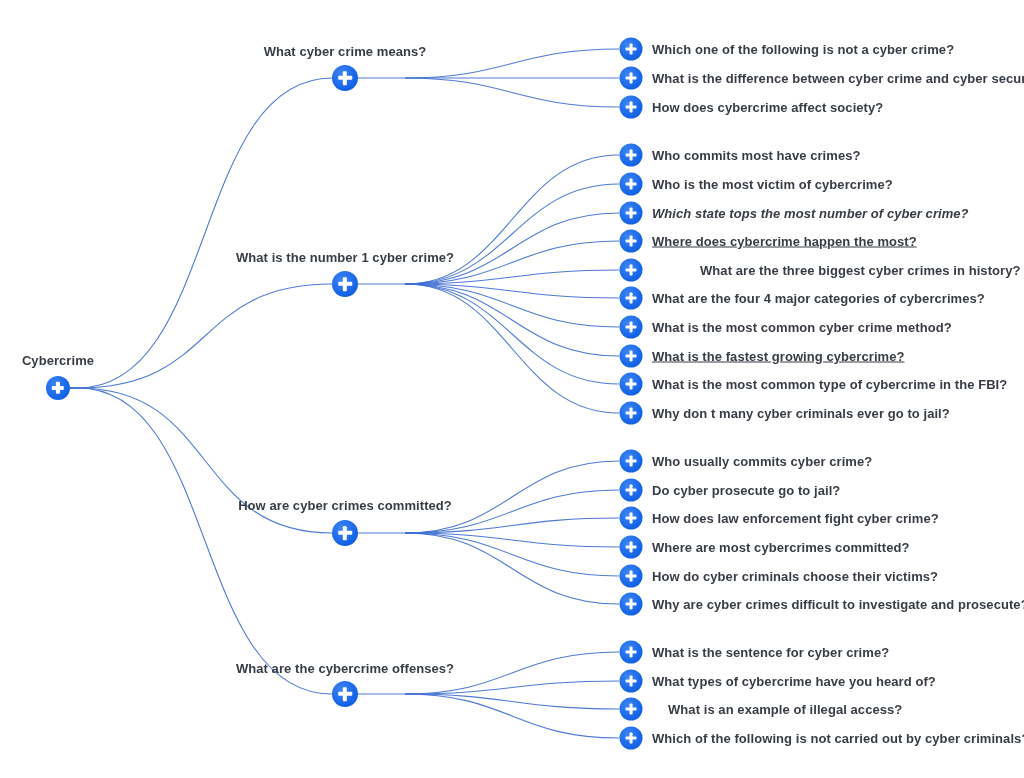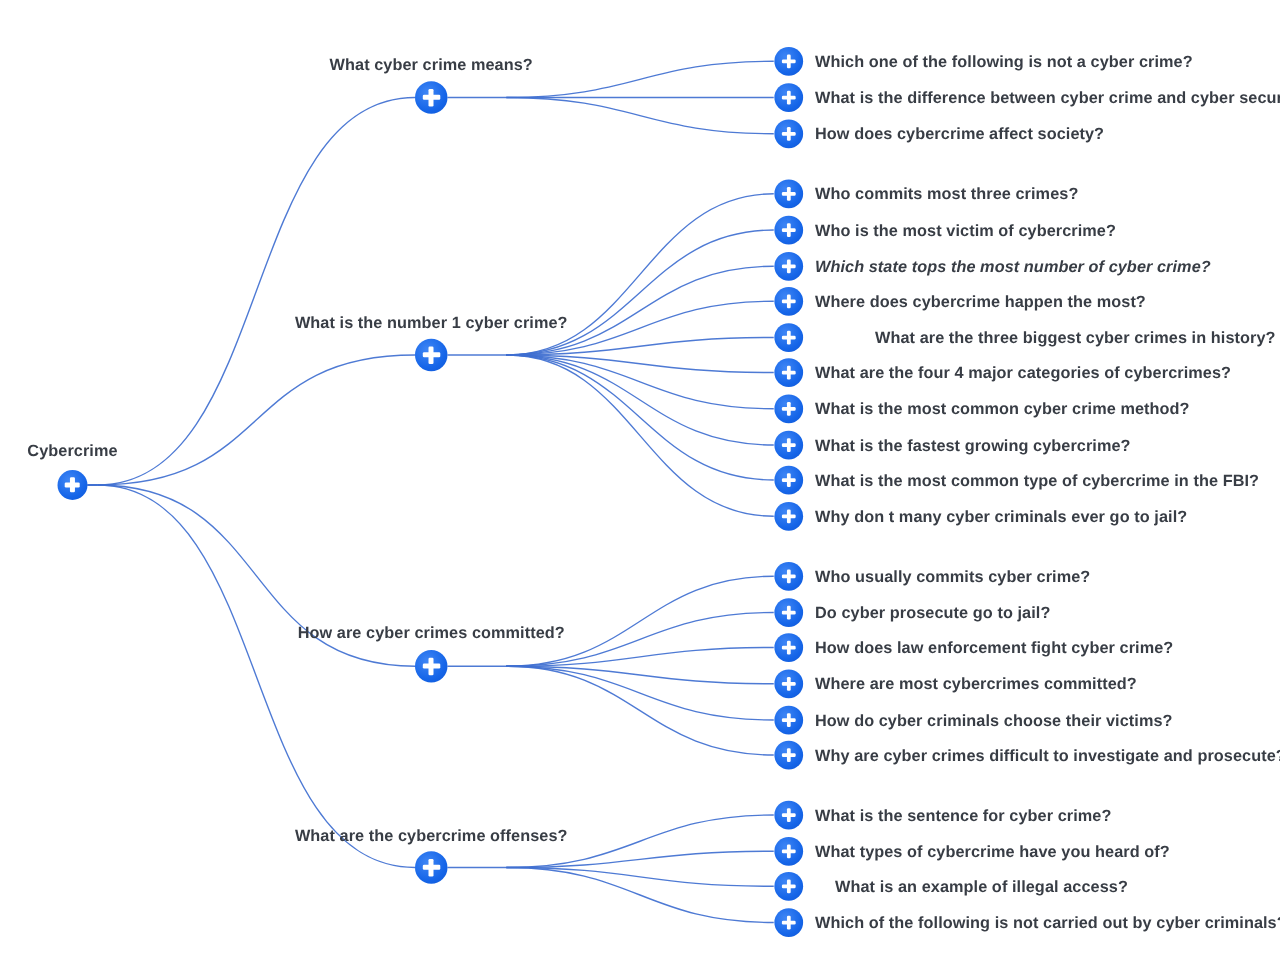--- a/index.html
+++ b/index.html
@@ -163,49 +163,49 @@
         <span class="node-circle"></span>
       </div>
       <div class="label label-right" style="left: 652px; top: 107px;">How does cybercrime affect society?</div>
       <div class="node node-branch" style="left: 345px; top: 284px;">
         <span class="node-circle"></span>
       </div>
       <div class="label label-above" style="left: 345px; top: 264px;">What is the number 1 cyber crime?</div>
       <div class="node node-leaf" style="left: 631px; top: 155px;">
         <span class="node-circle"></span>
       </div>
-      <div class="label label-right" style="left: 652px; top: 155px;">Who commits most three crimes?</div>
+      <div class="label label-right" style="left: 652px; top: 155px;">Who commits most have crimes?</div>
       <div class="node node-leaf" style="left: 631px; top: 184px;">
         <span class="node-circle"></span>
       </div>
       <div class="label label-right" style="left: 652px; top: 184px;">Who is the most victim of cybercrime?</div>
       <div class="node node-leaf" style="left: 631px; top: 213px;">
         <span class="node-circle"></span>
       </div>
       <div class="label label-right" style="left: 652px; top: 213px; font-style: italic;">Which state tops the most number of cyber crime?</div>
       <div class="node node-leaf" style="left: 631px; top: 241px;">
         <span class="node-circle"></span>
       </div>
-      <div class="label label-right" style="left: 652px; top: 241px;">Where does cybercrime happen the most?</div>
+      <div class="label label-right" style="left: 652px; top: 241px; text-decoration: underline;">Where does cybercrime happen the most?</div>
       <div class="node node-leaf" style="left: 631px; top: 270px;">
         <span class="node-circle"></span>
       </div>
       <div class="label label-right" style="left: 652px; top: 270px; margin-left: 48px;">What are the three biggest cyber crimes in history?</div>
       <div class="node node-leaf" style="left: 631px; top: 298px;">
         <span class="node-circle"></span>
       </div>
       <div class="label label-right" style="left: 652px; top: 298px;">What are the four 4 major categories of cybercrimes?</div>
       <div class="node node-leaf" style="left: 631px; top: 327px;">
         <span class="node-circle"></span>
       </div>
       <div class="label label-right" style="left: 652px; top: 327px;">What is the most common cyber crime method?</div>
       <div class="node node-leaf" style="left: 631px; top: 356px;">
         <span class="node-circle"></span>
       </div>
-      <div class="label label-right" style="left: 652px; top: 356px;">What is the fastest growing cybercrime?</div>
+      <div class="label label-right" style="left: 652px; top: 356px; text-decoration: underline;">What is the fastest growing cybercrime?</div>
       <div class="node node-leaf" style="left: 631px; top: 384px;">
         <span class="node-circle"></span>
       </div>
       <div class="label label-right" style="left: 652px; top: 384px;">What is the most common type of cybercrime in the FBI?</div>
       <div class="node node-leaf" style="left: 631px; top: 413px;">
         <span class="node-circle"></span>
       </div>
       <div class="label label-right" style="left: 652px; top: 413px;">Why don t many cyber criminals ever go to jail?</div>
       <div class="node node-branch" style="left: 345px; top: 533px;">
         <span class="node-circle"></span>

